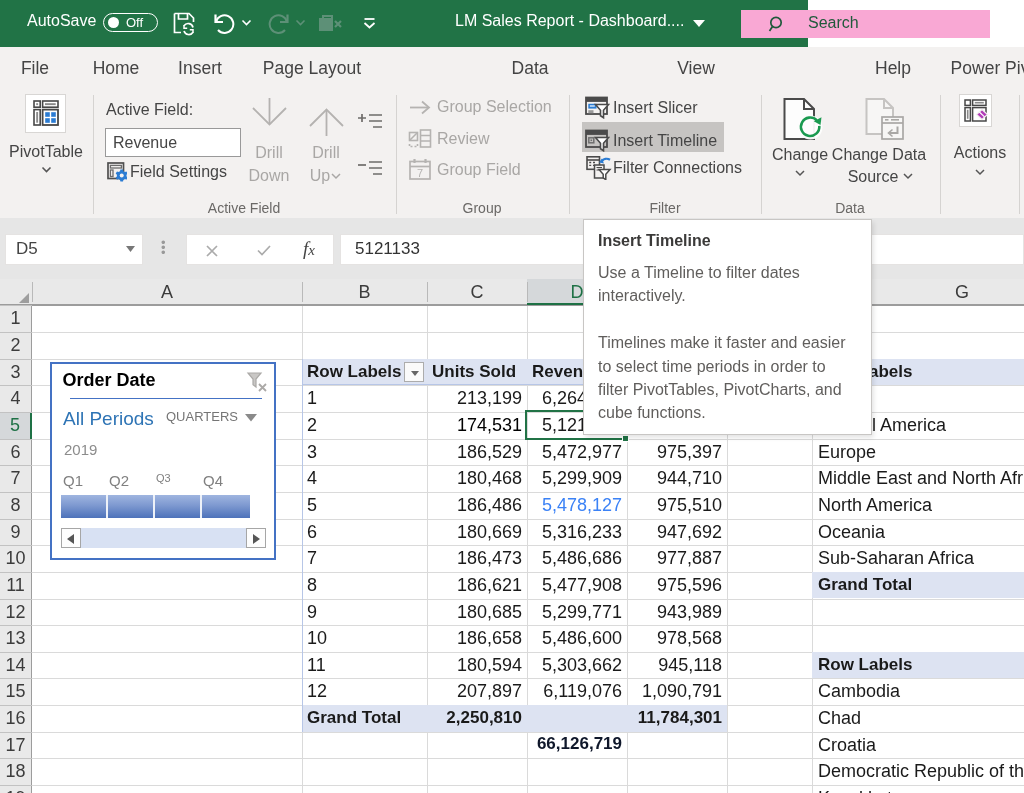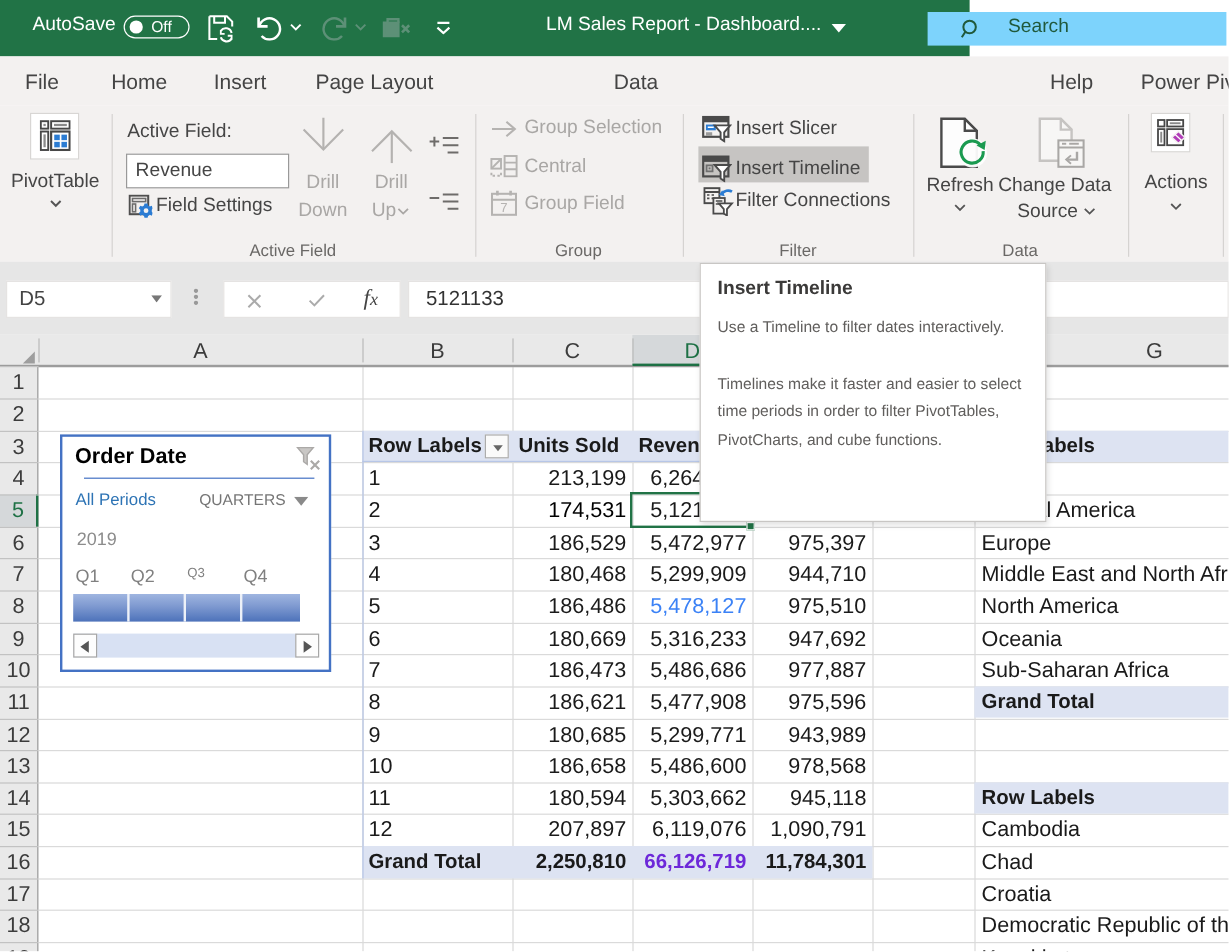--- a/index.html
+++ b/index.html
@@ -164,21 +164,21 @@
 <div class="cell" style="left:307px;top:651.8px;color:#1a1a1a">11</div>
 <div class="cell num" style="left:427px;top:651.8px;width:95px;color:#1a1a1a">180,594</div>
 <div class="cell num" style="left:527px;top:651.8px;width:95px;color:#1a1a1a">5,303,662</div>
 <div class="cell num" style="left:627px;top:651.8px;width:95px;color:#1a1a1a">945,118</div>
 <div class="cell" style="left:307px;top:678.4px;color:#1a1a1a">12</div>
 <div class="cell num" style="left:427px;top:678.4px;width:95px;color:#1a1a1a">207,897</div>
 <div class="cell num" style="left:527px;top:678.4px;width:95px;color:#1a1a1a">6,119,076</div>
 <div class="cell num" style="left:627px;top:678.4px;width:95px;color:#1a1a1a">1,090,791</div>
 <div class="cell b" style="left:307px;top:705.0px;color:#1a1a1a">Grand Total</div>
 <div class="cell b num" style="left:427px;top:705.0px;width:95px;color:#1a1a1a">2,250,810</div>
-<div class="cell b num" style="left:527px;top:705.0px;width:95px;color:#6d28d9">66,126,719</div>
+<div class="cell b num" style="left:527px;top:731px;width:95px;color:#0f172a">66,126,719</div>
 <div class="cell b num" style="left:627px;top:705.0px;width:95px;color:#1a1a1a">11,784,301</div>
 <div class="a" style="left:404px;top:362.1px;width:20px;height:20px;background:#FAFAFA;border:1px solid #ACACAC">
 <div class="a" style="left:5.5px;top:7.5px;width:0;height:0;border-left:4.5px solid transparent;border-right:4.5px solid transparent;border-top:5.5px solid #666"></div>
       </div>
 <div class="cell b" style="left:818px;top:358.6px;color:#1a1a1a">Row Labels</div>
 <div class="cell" style="left:818px;top:385.2px;color:#1a1a1a">Asia</div>
 <div class="cell" style="left:818px;top:411.9px;color:#1a1a1a">Central America</div>
 <div class="cell" style="left:818px;top:438.6px;color:#1a1a1a">Europe</div>
 <div class="cell" style="left:818px;top:465.2px;color:#1a1a1a">Middle East and North Africa</div>
 <div class="cell" style="left:818px;top:491.9px;color:#1a1a1a">North America</div>
@@ -224,34 +224,35 @@
   <path d="M2 6 h12 v11 h-12 z" fill="#5D9077"></path>
         <path d="M5 6 v-3 h9 v3"></path>
   <path d="M17 8 l6 6 m0 -6 l-6 6" stroke-width="2.2"></path>
 </svg>
 <svg class="a" style="left:362px;top:17px" width="15" height="12" viewBox="0 0 15 12" fill="none" stroke="#fff" stroke-width="1.8">
   <path d="M2.5 2 h10"></path>
         <path d="M2.5 6 l5 4.5 l5 -4.5"></path>
 </svg>
 <div class="a" style="left:455px;top:12px;font-size:16px;color:#fff">LM Sales Report - Dashboard....</div>
 <div class="a" style="left:693px;top:19.5px;width:0;height:0;border-left:6px solid transparent;border-right:6px solid transparent;border-top:7px solid #fff"></div>
-<div class="a" style="left:773px;top:10px;width:249px;height:28px;background:#7dd3fc">
+<div class="a" style="left:741px;top:10px;width:249px;height:28px;background:#f9a8d4">
   <svg class="a" style="left:27px;top:5px" width="18" height="18" viewBox="0 0 18 18" fill="none" stroke="#20593B" stroke-width="1.7">
     <circle cx="8" cy="7.5" r="5.2"></circle>
           <path d="M4.5 11.5 L1.5 16"></path>
   </svg>
   <div class="a" style="left:67px;top:4px;font-size:16px;color:#20593B">Search</div>
 </div>
 </div>
 <div id="tabs" class="a">
 <div class="tab" style="left:-35px;width:140px">File</div>
 <div class="tab" style="left:46px;width:140px">Home</div>
 <div class="tab" style="left:130px;width:140px">Insert</div>
 <div class="tab" style="left:242px;width:140px">Page Layout</div>
 <div class="tab" style="left:460px;width:140px">Data</div>
+<div class="tab" style="left:626px;width:140px">View</div>
 <div class="tab" style="left:823px;width:140px">Help</div>
 <div class="tab" style="left:920px;width:140px">Power Piv</div>
 </div>
 <div id="ribbon" class="a">
 <div class="gsep" style="left:93px"></div>
 <div class="gsep" style="left:396px"></div>
 <div class="gsep" style="left:569px"></div>
 <div class="gsep" style="left:761px"></div>
 <div class="gsep" style="left:940px"></div>
 <div class="gsep" style="left:1019px"></div>
@@ -324,21 +325,21 @@
 <div class="rtxt dtxt" style="left:437px;top:10px">Group Selection</div>
 <svg class="a" style="left:408px;top:41px" width="24" height="19" viewBox="0 0 24 19">
  <g fill="none" stroke="#B5B3B1" stroke-width="1.6">
   <rect x="12.5" y="1" width="10" height="17"></rect>
           <path d="M12.5 6.5 h10 M12.5 12 h10"></path>
   <rect x="1.5" y="3.5" width="8" height="8"></rect>
           <path d="M1.5 11.5 l8 -8"></path>
   <path d="M1.5 15 v2.5 h3 M9.5 15 v2.5 h-3" stroke-dasharray="2 1.5"></path>
  </g>
 </svg>
-<div class="rtxt dtxt" style="left:437px;top:41.5px">Central</div>
+<div class="rtxt dtxt" style="left:437px;top:41.5px">Review</div>
 <svg class="a" style="left:409px;top:70px" width="22" height="22" viewBox="0 0 22 22">
  <g fill="none" stroke="#B5B3B1" stroke-width="1.7">
   <rect x="1" y="3.5" width="20" height="17.5"></rect>
           <path d="M1 8.5 h20"></path>
   <path d="M5.5 1 v4 M16.5 1 v4" stroke-width="2.2"></path>
  </g>
  <text x="11" y="18.5" font-size="11" fill="#B5B3B1" text-anchor="middle" font-family="Liberation Sans">7</text>
 </svg>
 <div class="rtxt dtxt" style="left:437px;top:72.5px">Group Field</div>
 <svg class="a" style="left:585px;top:8px" width="25" height="23" viewBox="0 0 25 23">
@@ -374,21 +375,21 @@
 <div class="rtxt" style="left:613px;top:11px">Insert Slicer</div>
 <div class="rtxt" style="left:613px;top:43.5px">Insert Timeline</div>
 <div class="rtxt" style="left:613px;top:71px">Filter Connections</div>
 <svg class="a" style="left:783px;top:9px" width="41" height="45" viewBox="0 0 41 45">
  <path d="M1.5 2 h19.5 l10 10 v30 h-29.5 z" fill="#FDFDFD" stroke="#4A4A4A" stroke-width="2"></path>
  <path d="M21 2 v10 h10" fill="none" stroke="#4A4A4A" stroke-width="2"></path>
  <circle cx="27.5" cy="30.5" r="12" fill="#FDFDFD" opacity="0.95"></circle>
  <path d="M33.8 23.4 a9.2 9.2 0 1 0 2.5 5.5" fill="none" stroke="#1A9A50" stroke-width="2.6"></path>
  <path d="M38.5 20.3 l-1 7.6 l-6.7 -3.6 z" fill="#1A9A50"></path>
 </svg>
-<div class="rtxt" style="left:800px;top:58px;transform:translateX(-50%)">Refresh</div>
+<div class="rtxt" style="left:800px;top:58px;transform:translateX(-50%)">Change</div>
 <svg class="a" style="left:795px;top:82px" width="10" height="7" viewBox="0 0 10 7" fill="none" stroke="#555" stroke-width="1.5">
         <path d="M1 1 l4 4 l4 -4"></path>
       </svg>
 <svg class="a" style="left:865px;top:9px" width="40" height="45" viewBox="0 0 40 45">
  <path d="M1.5 2 h17.5 l9 9 v26 h-26.5 z" fill="#F7F6F5" stroke="#C6C4C2" stroke-width="2"></path>
  <path d="M19 2 v9 h9" fill="none" stroke="#C6C4C2" stroke-width="2"></path>
  <g fill="#F7F6F5" stroke="#A9A7A5" stroke-width="1.7">
   <rect x="17" y="20" width="21" height="22"></rect>
  </g>
  <g fill="none" stroke="#A9A7A5">
@@ -440,21 +441,21 @@
 <div class="wbox" style="left:340px;width:684px"></div>
 <div class="a" style="left:355px;top:21px;font-size:17px;color:#333">5121133</div>
 </div>
 <div class="a" style="left:50px;top:362px;width:226px;height:198px;background:#fff;border:2px solid #4472C4">
 <div class="a" style="left:10.5px;top:6px;font-size:18px;font-weight:bold;color:#000">Order Date</div>
 <svg class="a" style="left:193px;top:7px" width="24" height="24" viewBox="0 0 24 24">
  <path d="M3 2 h13 l-5 6 v8 l-3 -2.2 v-5.8 z" fill="#C9C7C5" stroke="#ABA9A7" stroke-width="1.2"></path>
  <path d="M14 13 l7 7 m0 -7 l-7 7" stroke="#ABA9A7" stroke-width="1.8" fill="none"></path>
 </svg>
 <div class="a" style="left:18px;top:34px;width:192px;height:1px;background:#4472C4"></div>
-<div class="a" style="left:11px;top:44px;font-size:14px;color:#2E74B5">All Periods</div>
+<div class="a" style="left:11px;top:44px;font-size:19px;color:#2E74B5">All Periods</div>
 <div class="a" style="left:114px;top:45px;font-size:13px;color:#757575">QUARTERS</div>
 <svg class="a" style="left:193px;top:50px" width="12" height="8" viewBox="0 0 12 8" fill="#8A8A8A">
         <path d="M0 0 h12 l-6 7.5 z"></path>
       </svg>
 <div class="a" style="left:12px;top:77px;font-size:15px;color:#8C8C8C">2019</div>
 <div class="a" style="left:11px;top:108px;font-size:15px;color:#808080">Q1</div>
 <div class="a" style="left:57px;top:108px;font-size:15px;color:#808080">Q2</div>
 <div class="a" style="left:104px;top:108px;font-size:11px;color:#808080">Q3</div>
 <div class="a" style="left:151px;top:108px;font-size:15px;color:#808080">Q4</div>
 <div class="a" style="left:9px;top:131px;width:189px;height:23px;background:linear-gradient(180deg,#9FB5E0 0%,#7E99D0 45%,#4D72BA 100%)">
@@ -465,14 +466,14 @@
 <div class="a" style="left:9px;top:164px;width:187px;height:20px;background:#D8E1F3"></div>
 <div class="a" style="left:9px;top:164px;width:20px;height:20px;background:#FDFDFD;border:1px solid #A6A6A6">
  <div class="a" style="left:5px;top:4.5px;width:0;height:0;border-top:5px solid transparent;border-bottom:5px solid transparent;border-right:7px solid #555"></div>
 </div>
 <div class="a" style="left:194px;top:164px;width:20px;height:20px;background:#FDFDFD;border:1px solid #A6A6A6">
  <div class="a" style="left:6px;top:4.5px;width:0;height:0;border-top:5px solid transparent;border-bottom:5px solid transparent;border-left:7px solid #555"></div>
 </div>
 </div>
 <div class="a" style="left:583px;top:219px;width:289px;height:216px;background:#fff;border:1px solid #C8C6C4;box-shadow:1.5px 2.5px 5px rgba(0,0,0,0.12)">
 <div class="a" style="left:14px;top:12px;font-size:16px;font-weight:bold;color:#3B3A39">Insert Timeline</div>
-<div class="a" style="left:14px;top:41px;width:262px;font-size:13px;color:#605E5C;line-height:23.4px">Use a Timeline to filter dates interactively.<br><br>Timelines make it faster and easier to select time periods in order to filter PivotTables, PivotCharts, and cube functions.</div>
+<div class="a" style="left:14px;top:41px;width:262px;font-size:16px;color:#605E5C;line-height:23.4px">Use a Timeline to filter dates interactively.<br><br>Timelines make it faster and easier to select time periods in order to filter PivotTables, PivotCharts, and cube functions.</div>
 </div>
 </div>
 </body></html>

